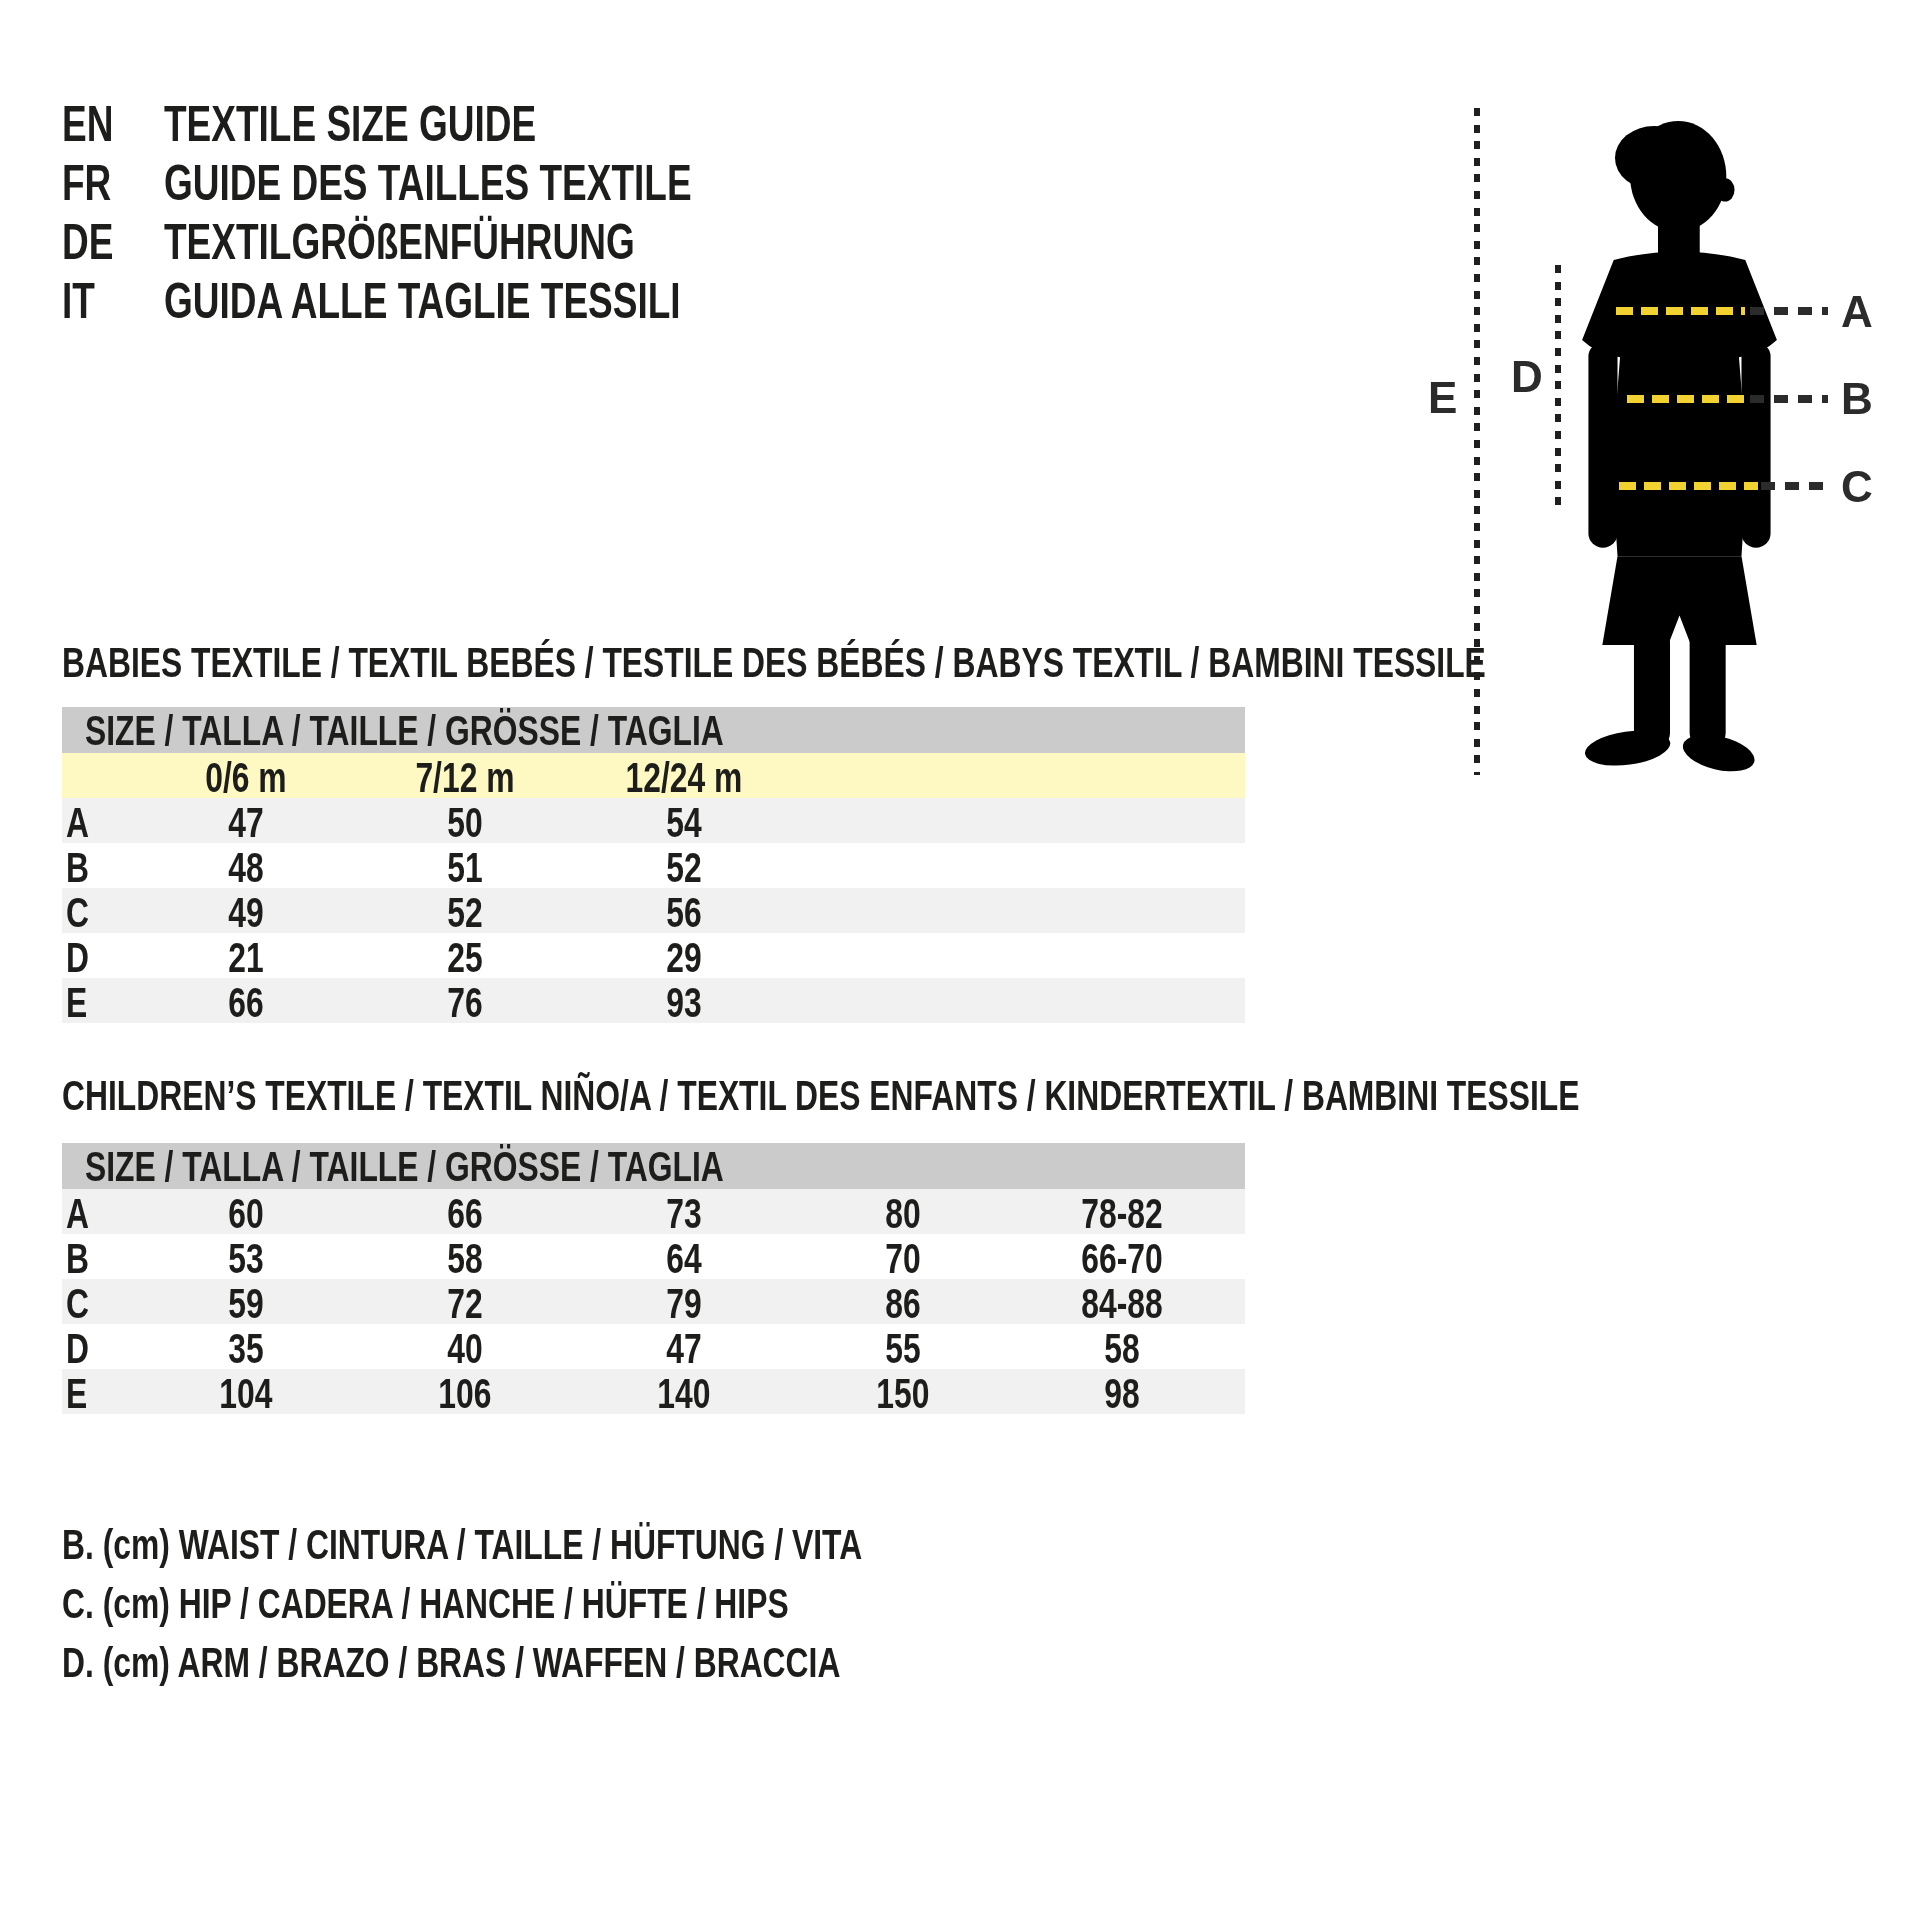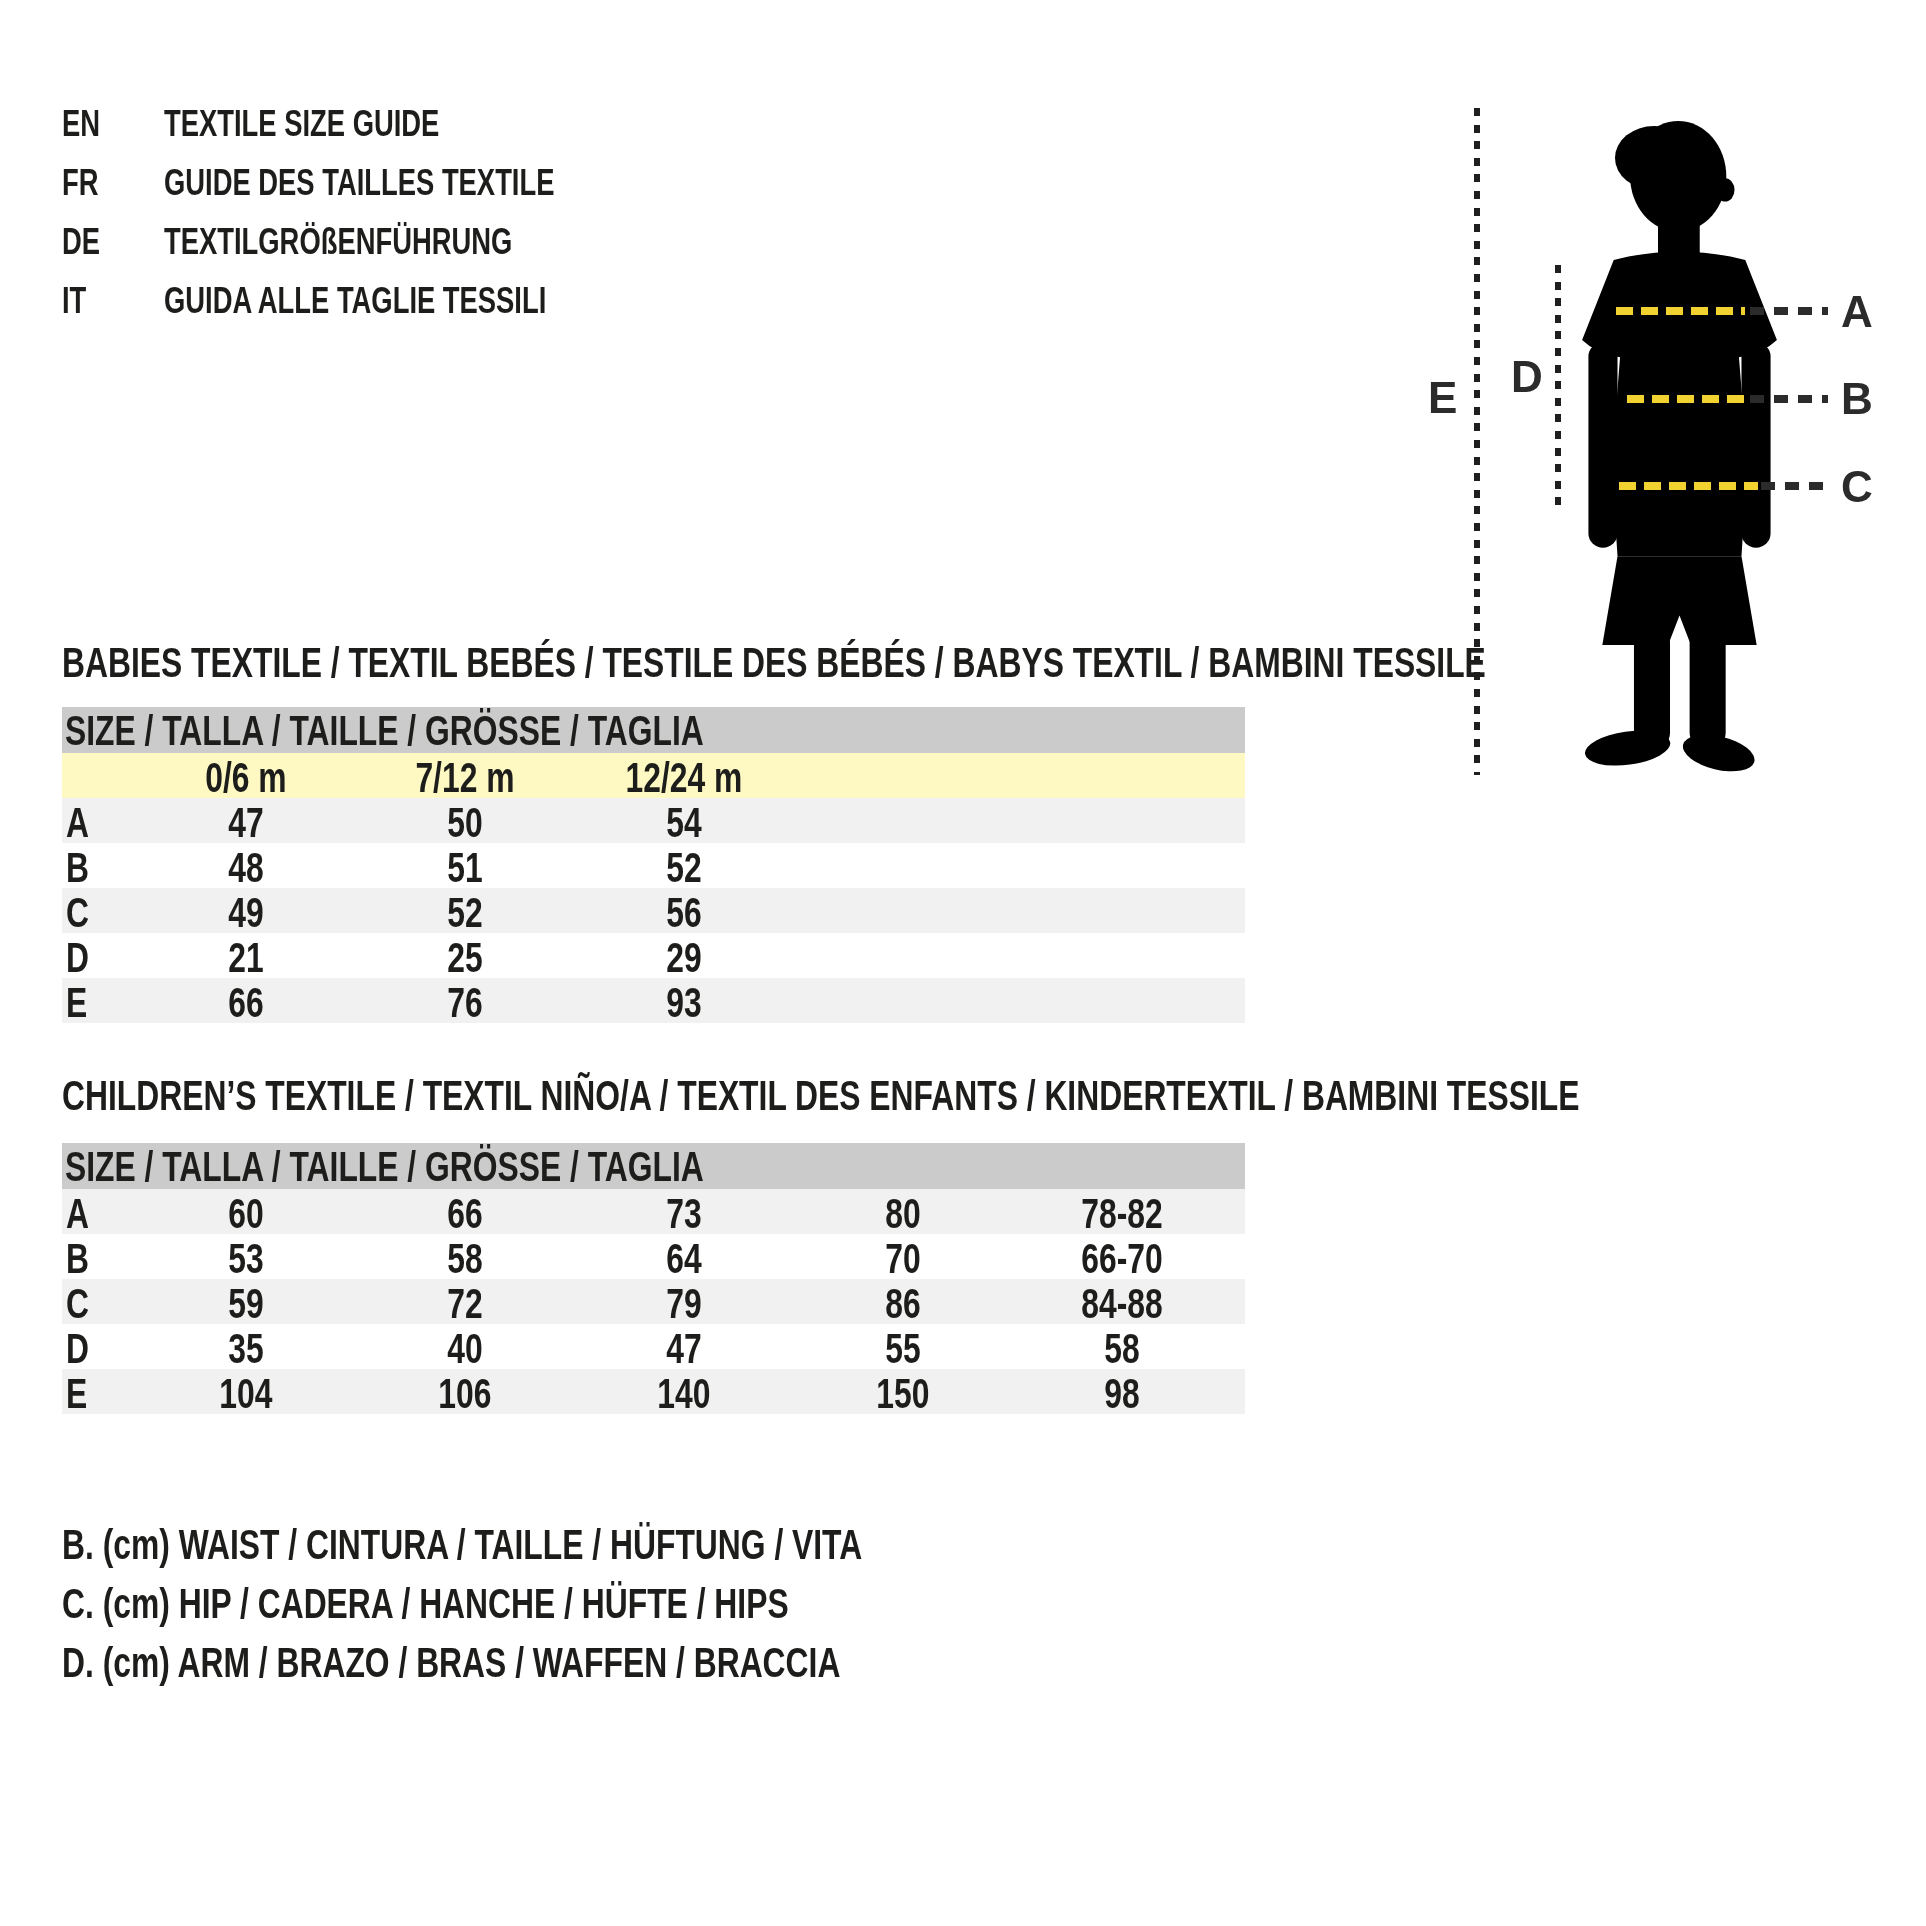--- a/index.html
+++ b/index.html
@@ -6,28 +6,28 @@
   html,body { background:#ffffff; }
   body { font-family:"Liberation Sans","DejaVu Sans",sans-serif; color:#1d1d1b; }
   #canvas { position:relative; width:1926px; height:1926px; background:#ffffff; overflow:hidden; }
 
   
   .t  { display:inline-block; transform:scaleX(.74); transform-origin:0 50%; white-space:nowrap; }
   .tc { display:inline-block; transform:scaleX(.74); transform-origin:50% 50%; white-space:nowrap; }
 
   
   .lang-block { position:absolute; left:62px; top:94px; }
-  .lang-row { display:flex; height:59px; align-items:center; font-size:37px; font-weight:700; }
+  .lang-row { display:flex; height:59px; align-items:center; font-size:50px; font-weight:700; }
   .lang-code { width:102px; }
   
   .section-title { position:absolute; left:62px; height:55px; line-height:55px; font-size:43px; font-weight:700; }
 
   
   .size-table { position:absolute; left:62px; width:1183px; }
-  .tbl-header { height:46px; line-height:46px; background:#cbcbcb; padding-left:3px; font-size:43px; font-weight:700; }
+  .tbl-header { height:46px; line-height:46px; background:#cbcbcb; padding-left:23px; font-size:43px; font-weight:700; }
   .tbl-grid-row { display:grid; grid-template-columns:74px repeat(5,219px); height:45px; align-items:center; font-size:43px; font-weight:700; }
   .tbl-grid-row .cell { text-align:center; }
   .tbl-grid-row .rowlabel { text-align:left; padding-left:3.7px; }
   .row-odd  { background:#f1f1f1; }
   .row-even { background:#ffffff; }
   .colhead-row { background:#fef9c3; }
 
   
   .legend-block { position:absolute; left:62px; top:1515px; }
   .legend-line { height:59px; line-height:59px; font-size:43px; font-weight:700; }

